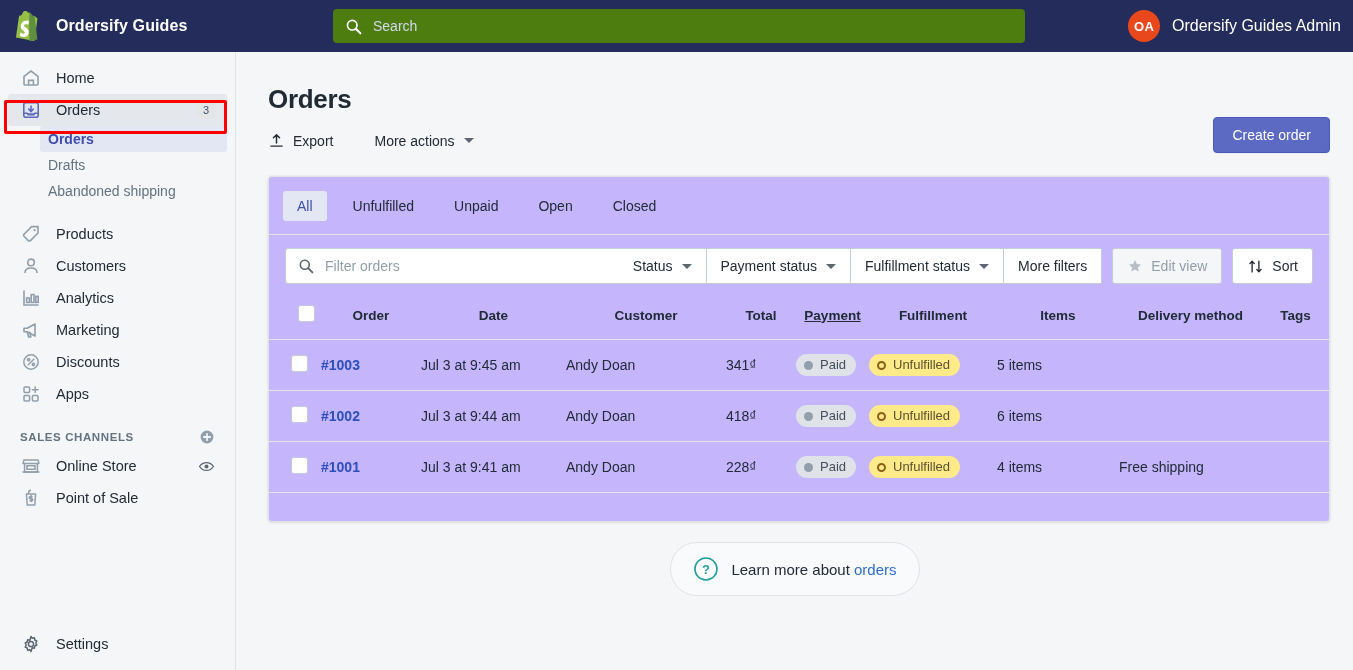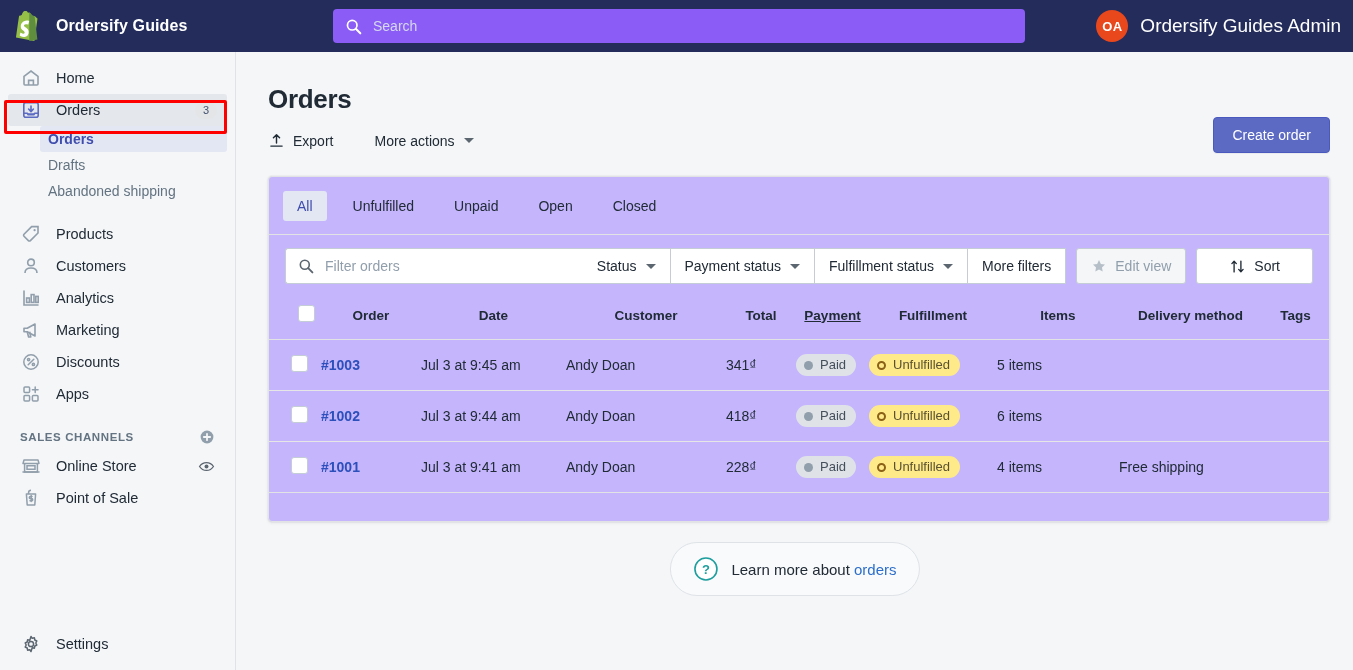--- a/index.html
+++ b/index.html
@@ -14,34 +14,34 @@
     background: #242c5c; display: flex; align-items: center;
   }
   #brand { display: flex; align-items: center; margin-left: 14px; width: 300px; }
   #brand-name {
     color: #ffffff; font-size: 16px; font-weight: bold; margin-left: 14px;
     letter-spacing: .1px;
   }
   .shopify-bag { width: 28px; height: 30px; display:block; }
   #topsearch {
     position: absolute; left: 333px; top: 9px; width: 692px; height: 34px;
-    background: #8b5cf6; border-radius: 4px; display: flex; align-items: center;
+    background: #4d7c0f; border-radius: 4px; display: flex; align-items: center;
     padding-left: 12px;
   }
   #topsearch .ph { color: #d5d8ee; font-size: 14px; margin-left: 11px; }
   #topuser {
     position: absolute; right: 12px; top: 9px; height: 34px;
     display: flex; align-items: center;
   }
   #avatar {
     width: 32px; height: 32px; border-radius: 50%; background: #e8481c;
     color: #fff; font-size: 13px; font-weight: bold;
     display: flex; align-items: center; justify-content: center; letter-spacing:.3px;
   }
-  #username { color: #ffffff; font-size: 19px; margin-left: 12px; }
+  #username { color: #ffffff; font-size: 16px; margin-left: 12px; }
 
   
   #sidebar {
     position: absolute; left: 0; top: 52px; width: 236px; height: 618px;
     background: #f4f6f8; border-right: 1px solid #dfe3e8;
   }
   .nav-item {
     display: flex; align-items: center; height: 32px; margin: 0 8px;
     border-radius: 3px; padding-left: 12px; position: relative;
   }
@@ -116,21 +116,21 @@
     display: flex; align-items: center; padding: 0 14px; font-size: 14px; color: #212b36;
   }
   .f-btn:last-of-type { border-radius: 0 3px 3px 0; }
   #edit-view {
     height: 36px; margin-left: 10px; border: 1px solid #c4cdd5; border-radius: 3px;
     background: #f4f6f8; display: flex; align-items: center; padding: 0 14px;
     font-size: 14px; color: #919eab;
   }
   #sort-btn {
     height: 36px; margin-left: 10px; border: 1px solid #c4cdd5; border-radius: 3px;
-    background: #fff; display: flex; align-items: center; padding: 0 32px;
+    background: #fff; display: flex; align-items: center; padding: 0 14px;
     font-size: 14px; color: #212b36;
   }
   #sort-btn .lbl, #edit-view .lbl { margin-left: 8px; }
 
   
   table { width: 100%; border-collapse: collapse; }
   thead th {
     text-align: center; font-size: 13.5px; font-weight: bold; color: #212b36;
     padding: 8px 0 14px 0; border-bottom: 1px solid #e1e3e5;
   }

